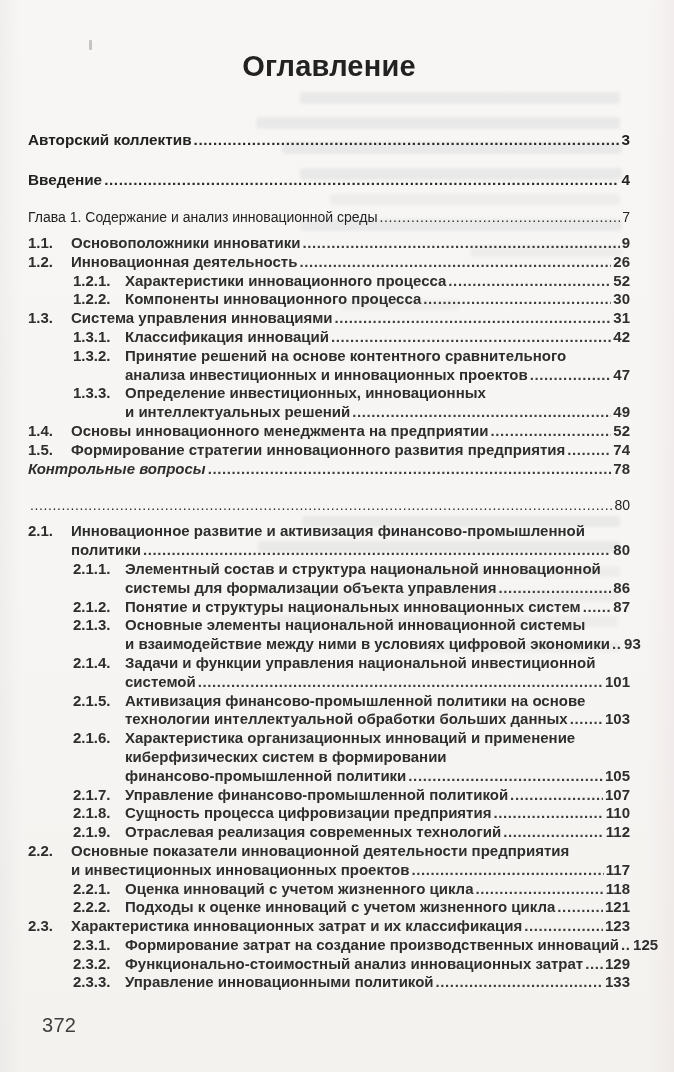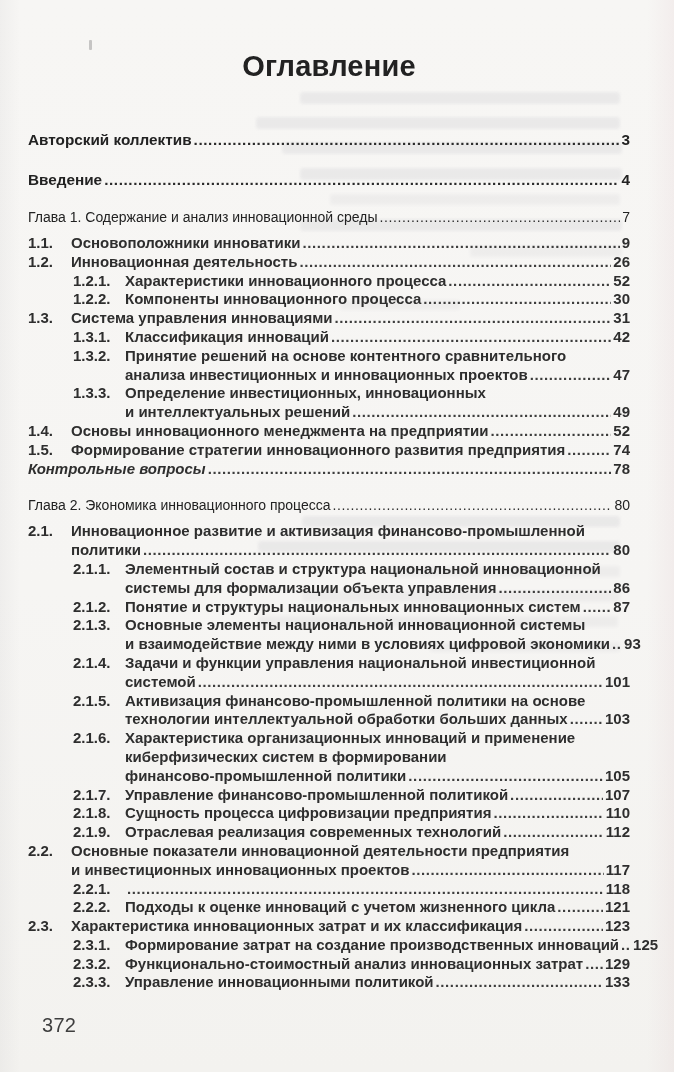--- a/index.html
+++ b/index.html
@@ -205,21 +205,20 @@
       </div>
       <div class="entry questions">
         <div class="line">
           <span class="txt">Контрольные вопросы</span>
           <span class="dots">................................................................................................................................................................................................................................................</span>
           <span class="pg">78</span>
         </div>
       </div>
       <div class="entry chapter">
         <div class="line">
-          <span class="txt">Глава 2. Экономика инновационного процесса </span>
           <span class="dots">................................................................................................................................................................................................................................................</span>
           <span class="pg">80</span>
         </div>
       </div>
       <div class="entry section">
         <span class="num">2.1.</span>
         <div class="body">
           <div class="line">
             <span class="txt">Инновационное развитие и активизация финансово-промышленной</span>
           </div>
@@ -348,20 +347,21 @@
             <span class="txt">и инвестиционных инновационных проектов</span>
             <span class="dots">................................................................................................................................................................................................................................................</span>
             <span class="pg">117</span>
           </div>
         </div>
       </div>
       <div class="entry subsection">
         <span class="num">2.2.1.</span>
         <div class="body">
           <div class="line">
+            <span class="txt">Оценка инноваций с учетом жизненного цикла</span>
             <span class="dots">................................................................................................................................................................................................................................................</span>
             <span class="pg">118</span>
           </div>
         </div>
       </div>
       <div class="entry subsection">
         <span class="num">2.2.2.</span>
         <div class="body">
           <div class="line">
             <span class="txt">Подходы к оценке инноваций с учетом жизненного цикла</span>

